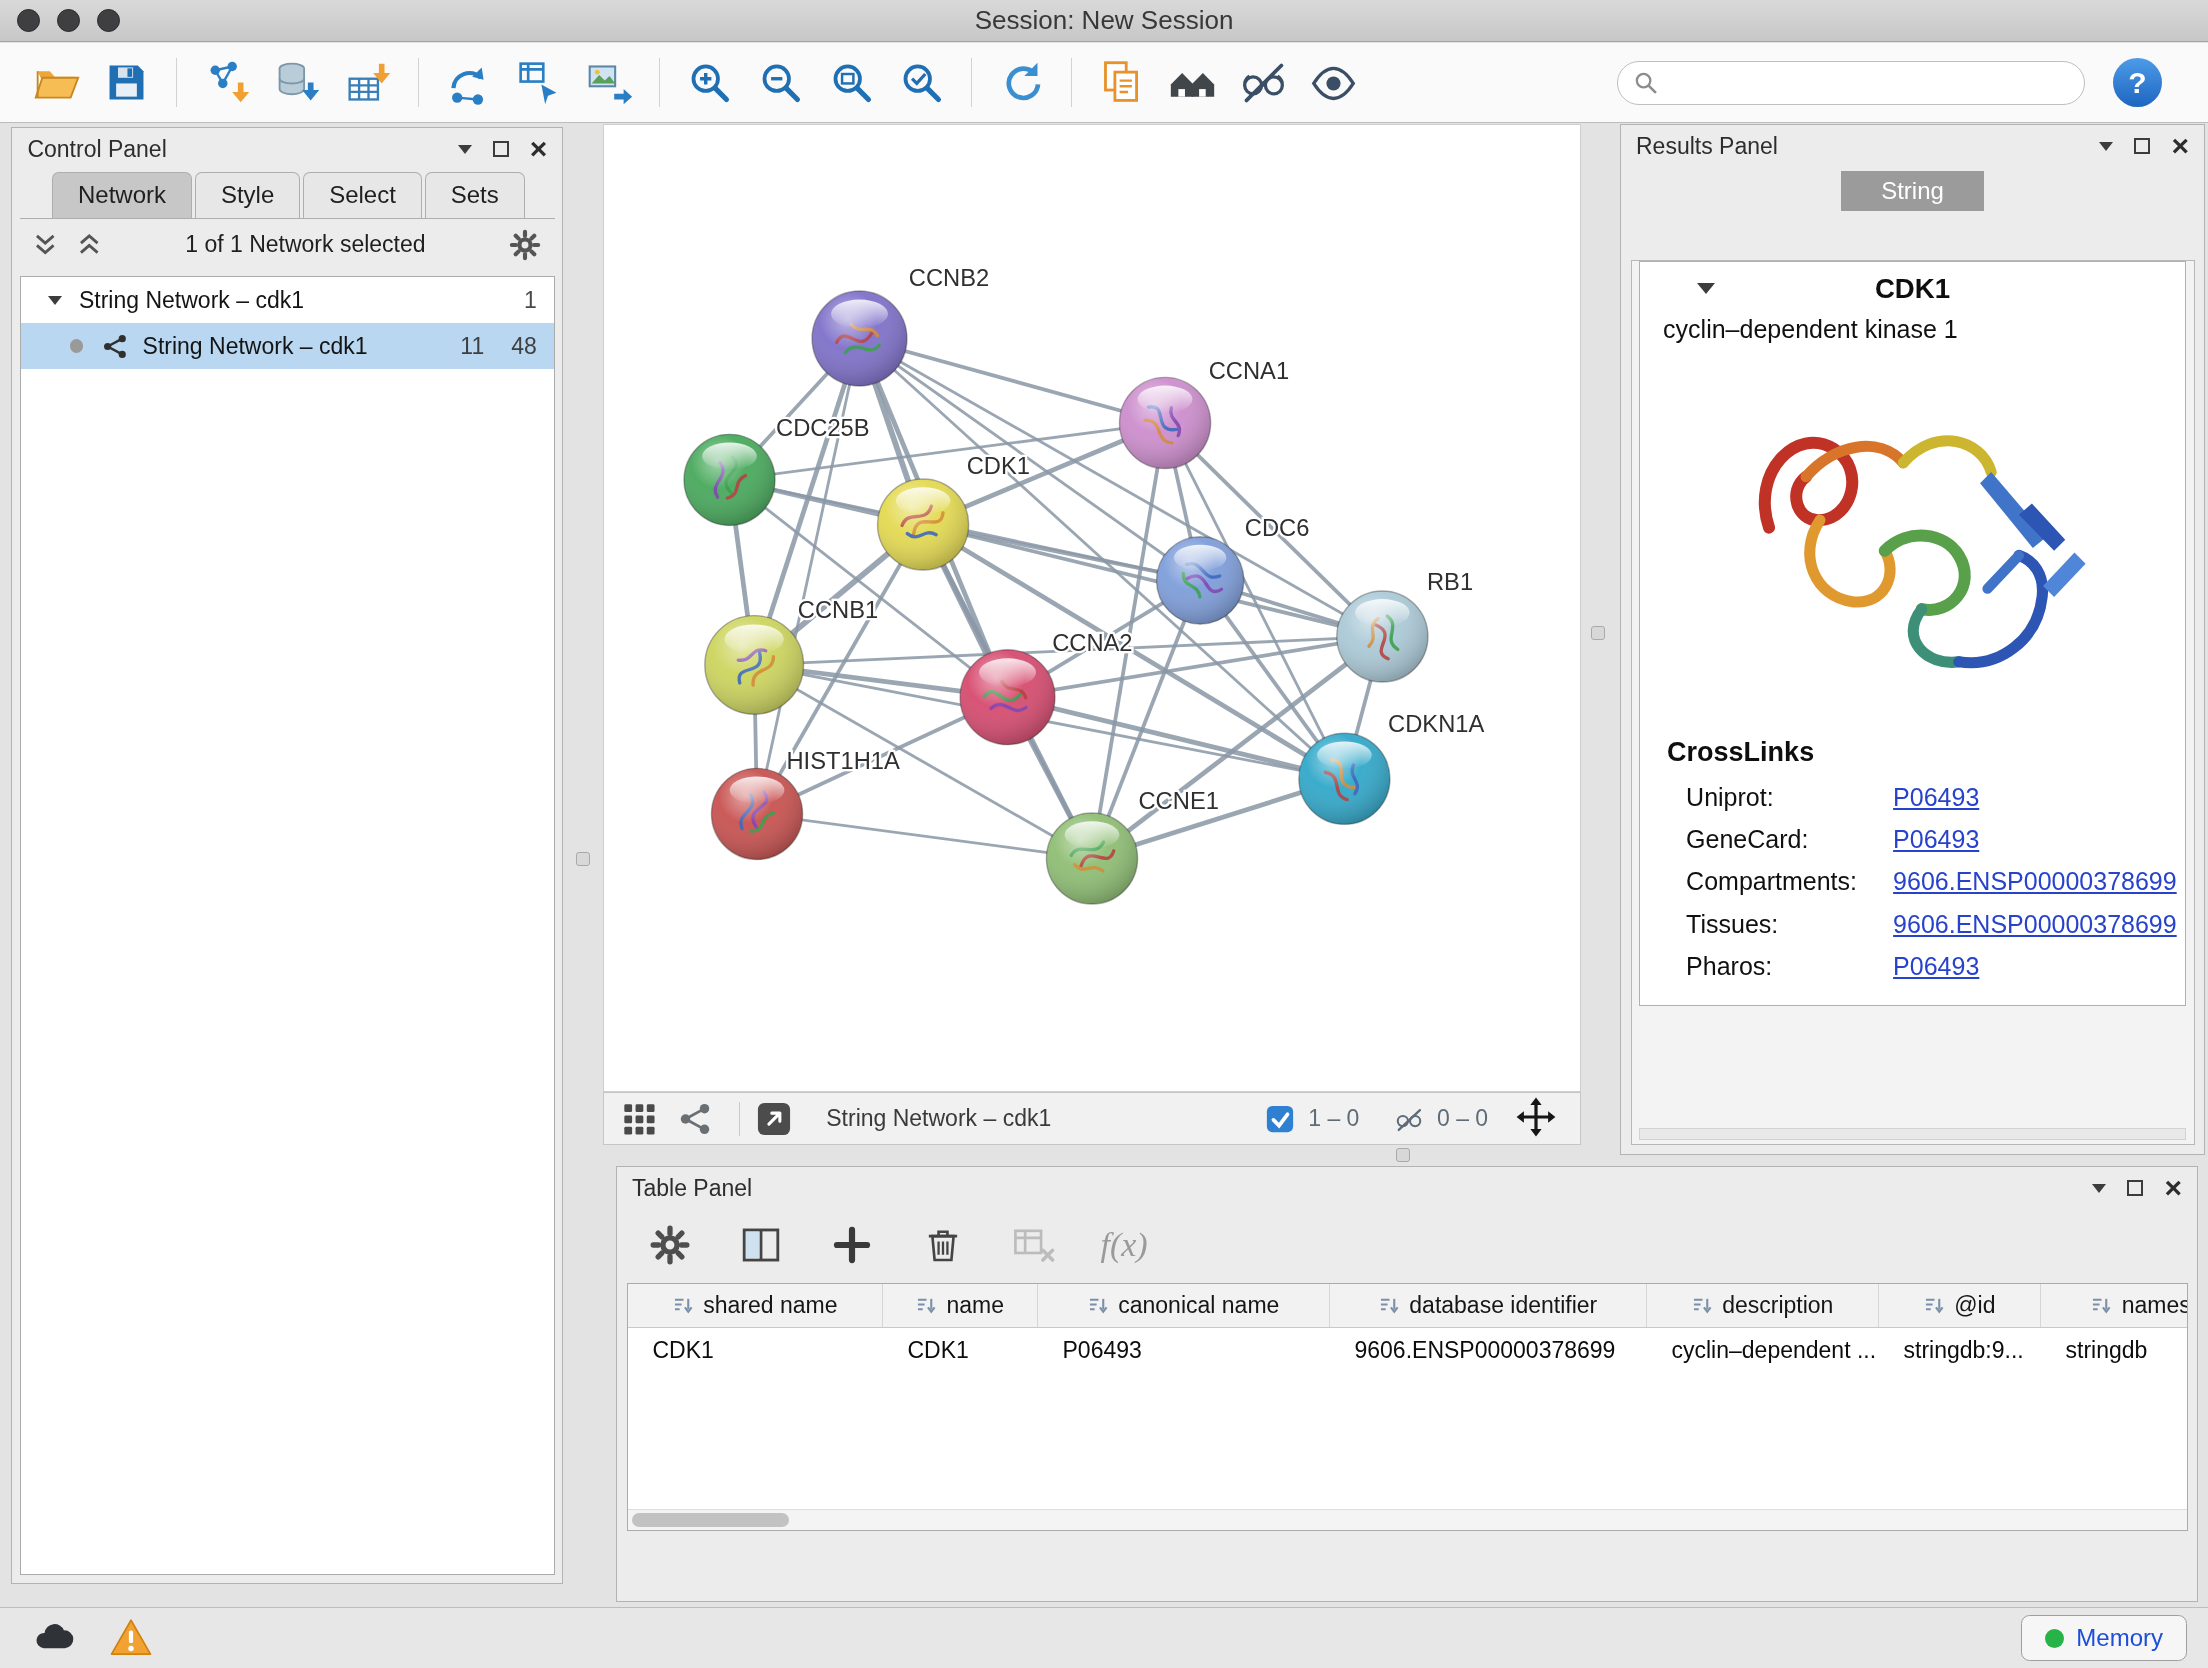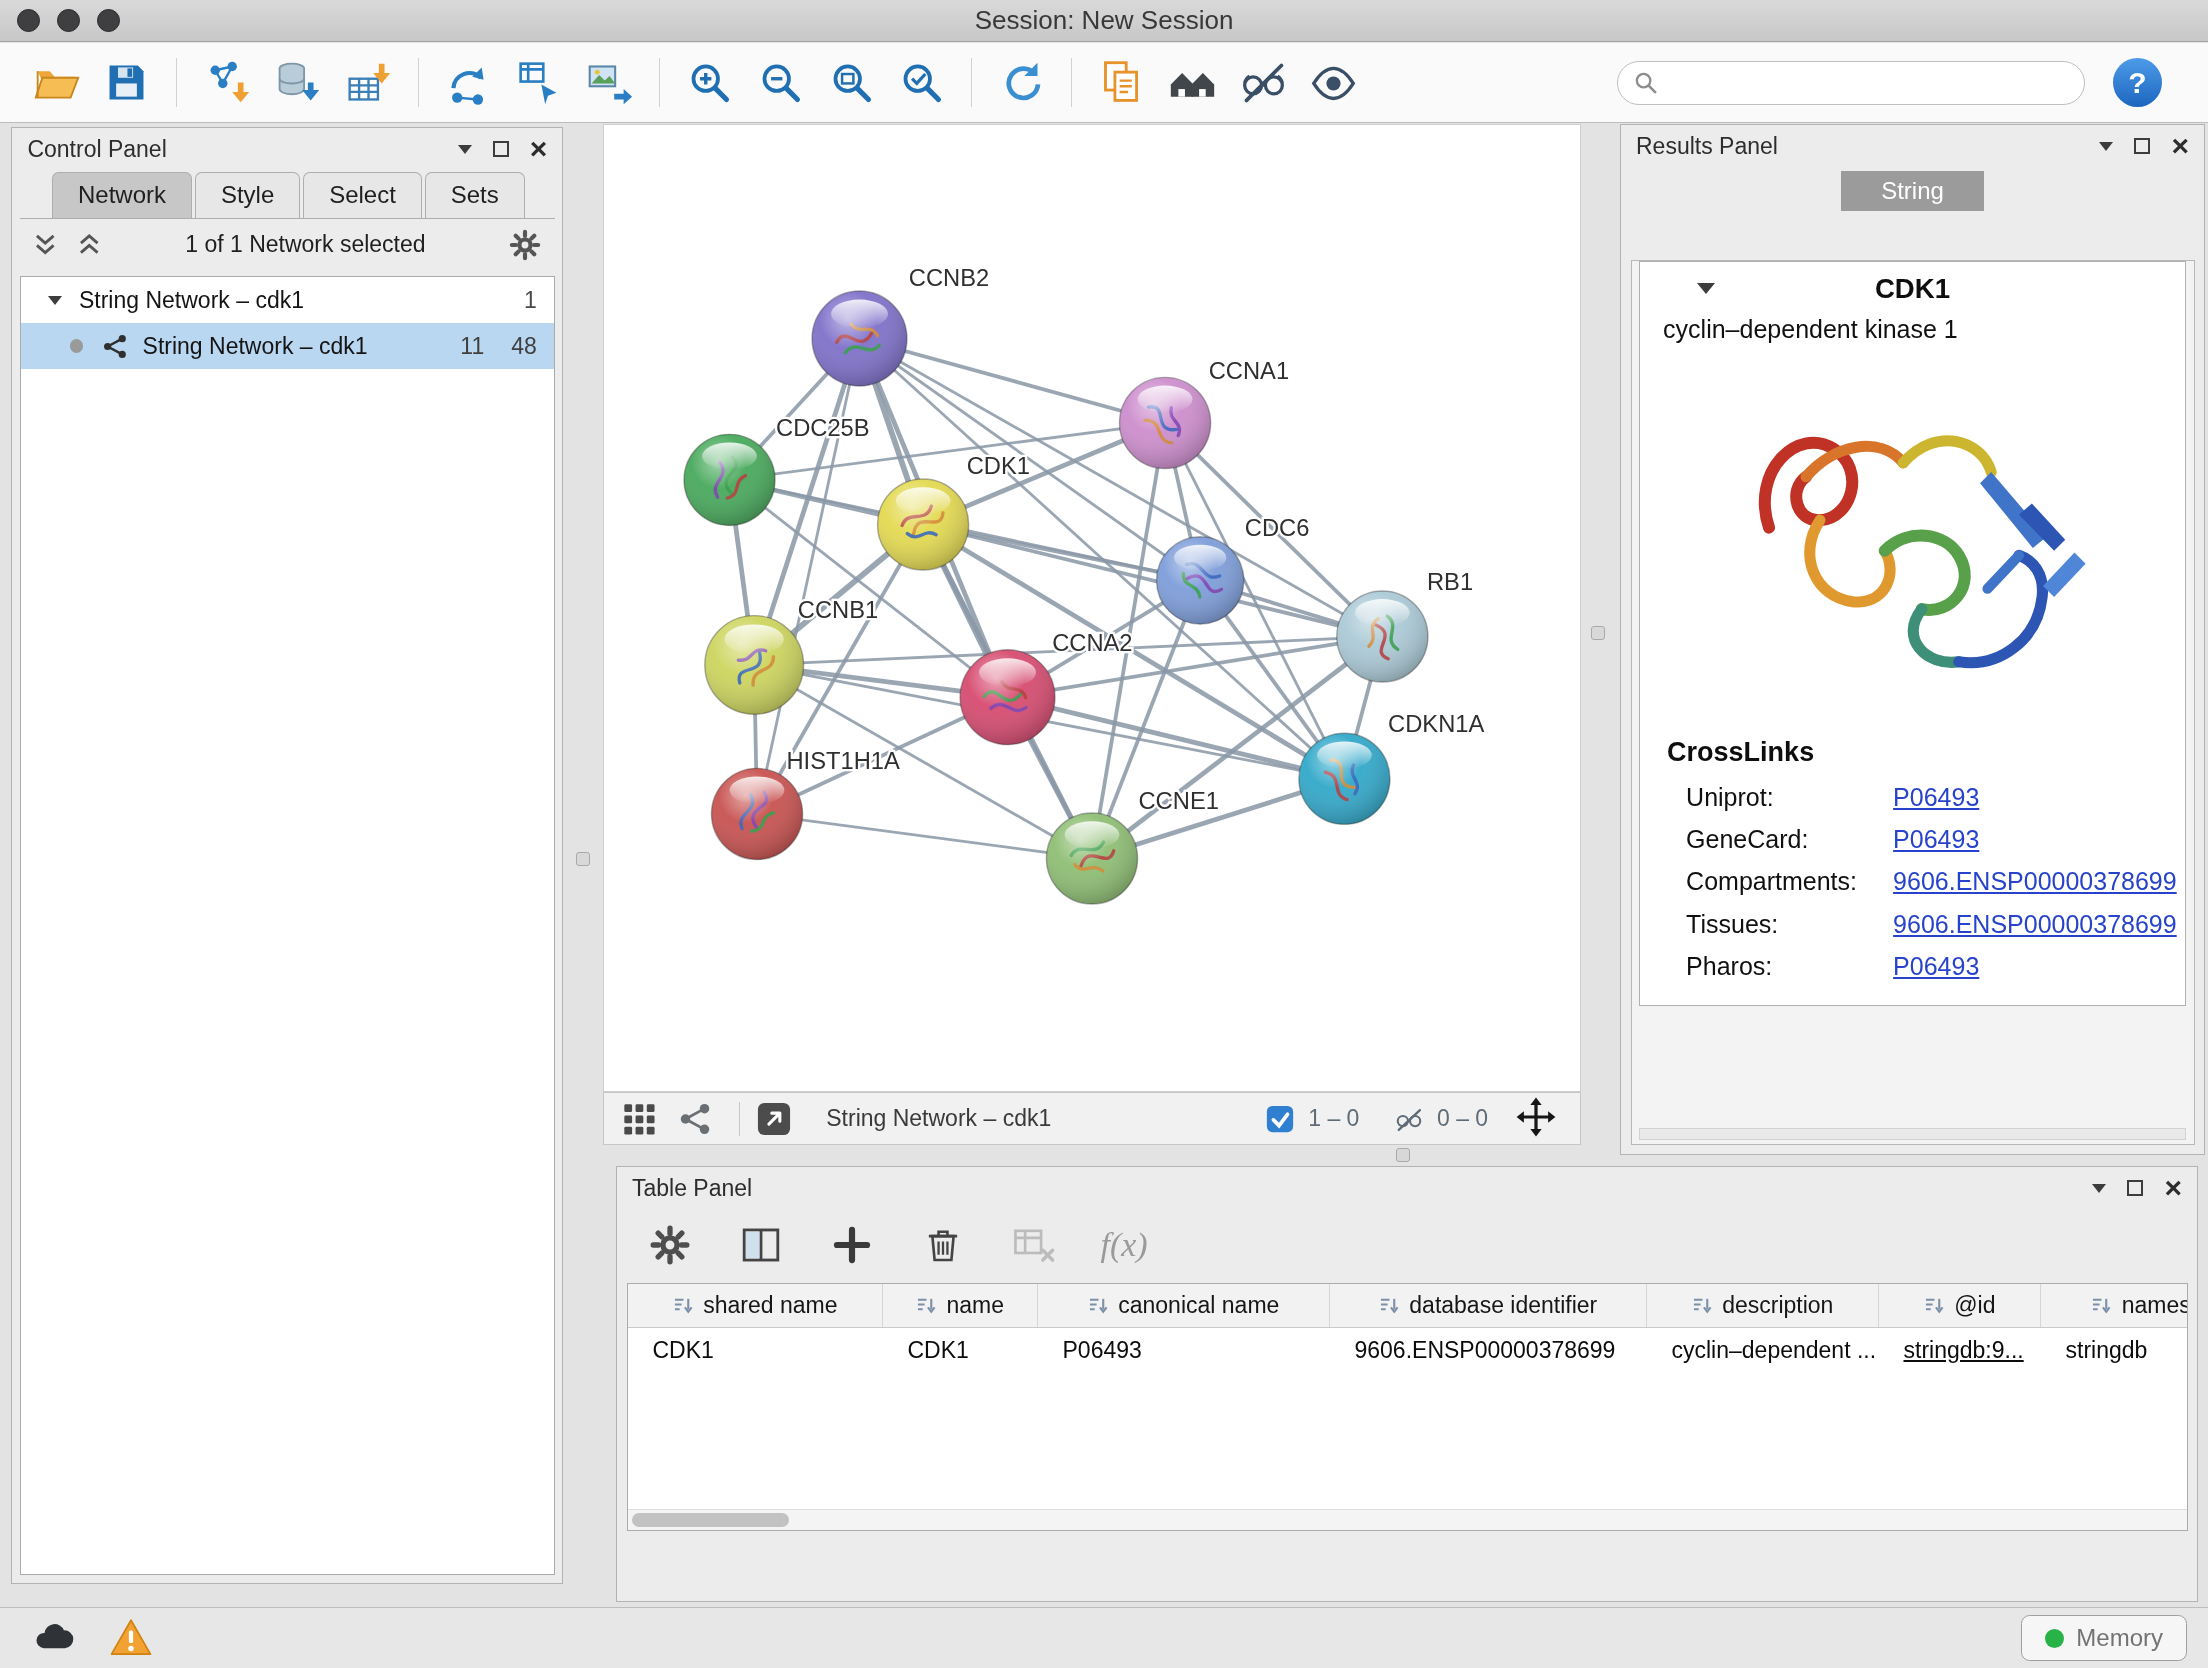--- a/index.html
+++ b/index.html
@@ -120,21 +120,21 @@
     border:1px solid #9e9e9e; background:#fdfdfd; color:#161616; margin-left:-1px; }
   .tp-tab.selected { background:#8c8c8c; color:#fff; }
 
   
   #statusbar { position:absolute; left:0; right:0; bottom:0; height:61px; background:#e7e7e7;
     border-top:1px solid #bdbdbd; display:flex; align-items:center; padding:0 21px; }
   .sb-btn { width:63px; height:46px; display:flex; align-items:center; justify-content:center;
     background:none; border:none; margin-right:15px; }
   .sb-btn svg { width:44px; height:44px; }
   .memory-btn { margin-left:auto; height:46px; border:1px solid #9e9e9e; border-radius:8.6px; background:#f6f6f6;
-    display:flex; align-items:center; gap:12.4px; padding:0 23px; font-size:24px; color:#737373; }
+    display:flex; align-items:center; gap:12.4px; padding:0 23px; font-size:24px; color:#1d4ed8; }
   .mem-dot { width:19px; height:19px; border-radius:50%; background:#27b347; }
 </style>
 </head>
 <body>
 
 <div class="window">
 
   <div class="titlebar">
     <div class="title-text">Session: New Session</div>
     <div class="traffic">
@@ -746,21 +746,21 @@
             <span>namespac</span>
           </div>
         </div>
       <div id="tbody">
           <div class="trow">
             <div class="td" style="width: 255px;">CDK1</div>
             <div class="td" style="width: 155px;">CDK1</div>
             <div class="td" style="width: 292px;">P06493</div>
             <div class="td" style="width: 317px;">9606.ENSP00000378699</div>
             <div class="td" style="width: 232px;">cyclin–dependent ...</div>
-            <div class="td" style="width: 162px; text-decoration: underline;">stringdb:9...</div>
+            <div class="td" style="width: 162px;">stringdb:9...</div>
             <div class="td" style="width: 238px;">stringdb</div>
           </div>
         </div>
       <div class="h-scroll">
           <div class="h-thumb"></div>
         </div>
     </div>
   </div>
 
   <div id="statusbar">

